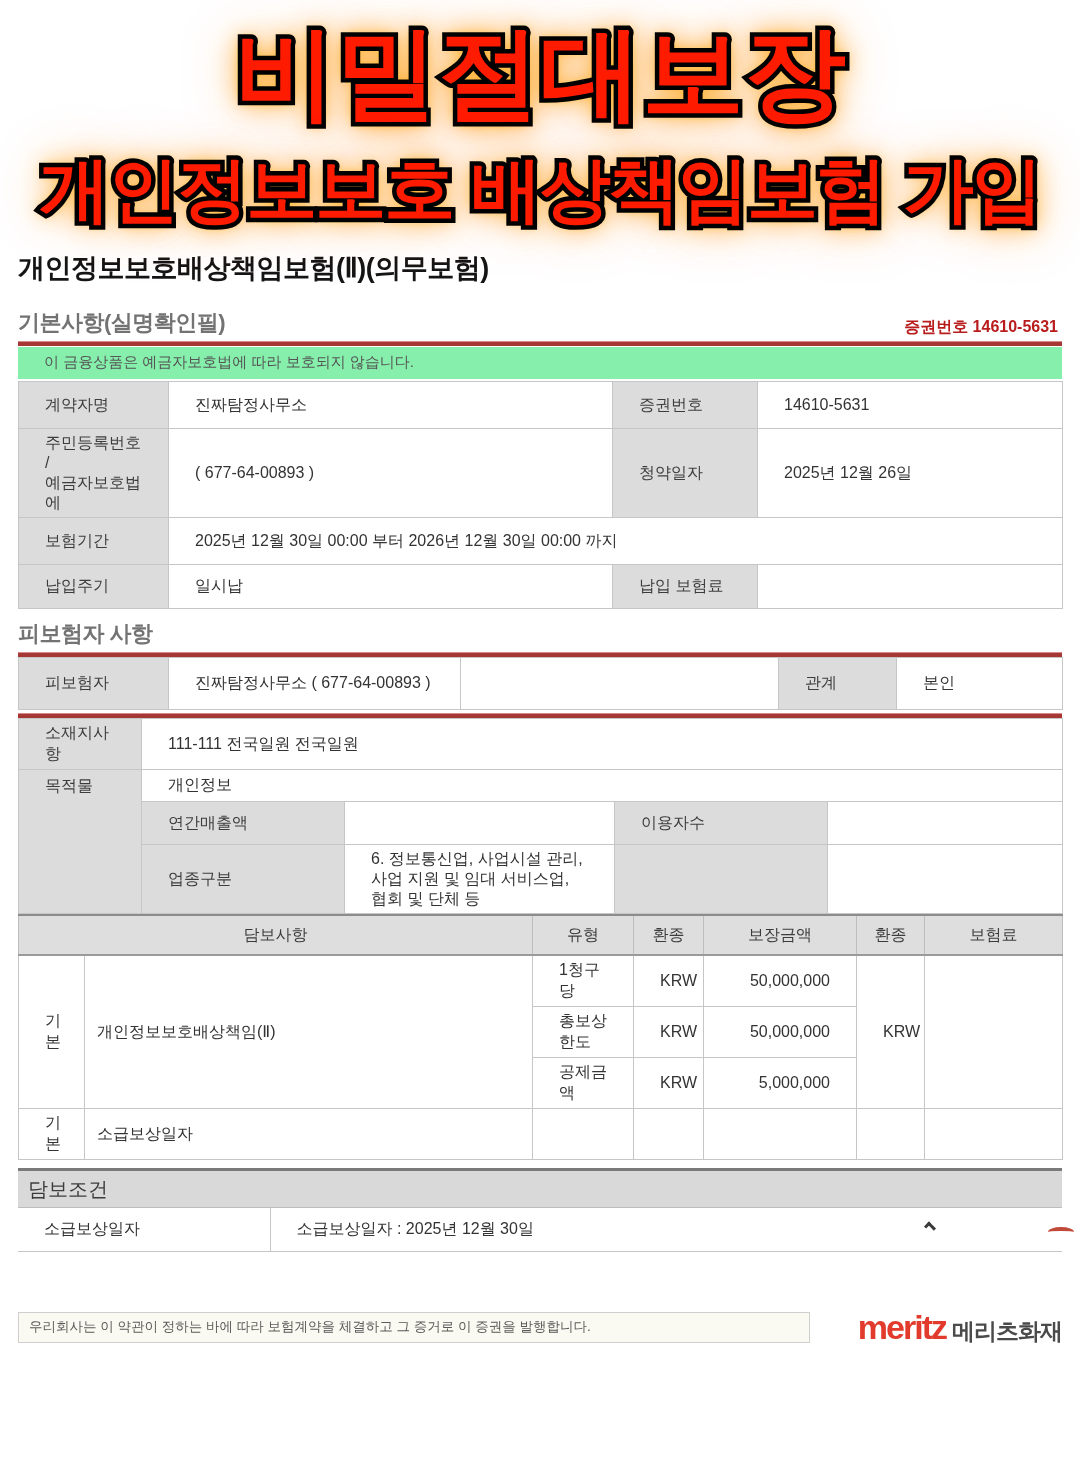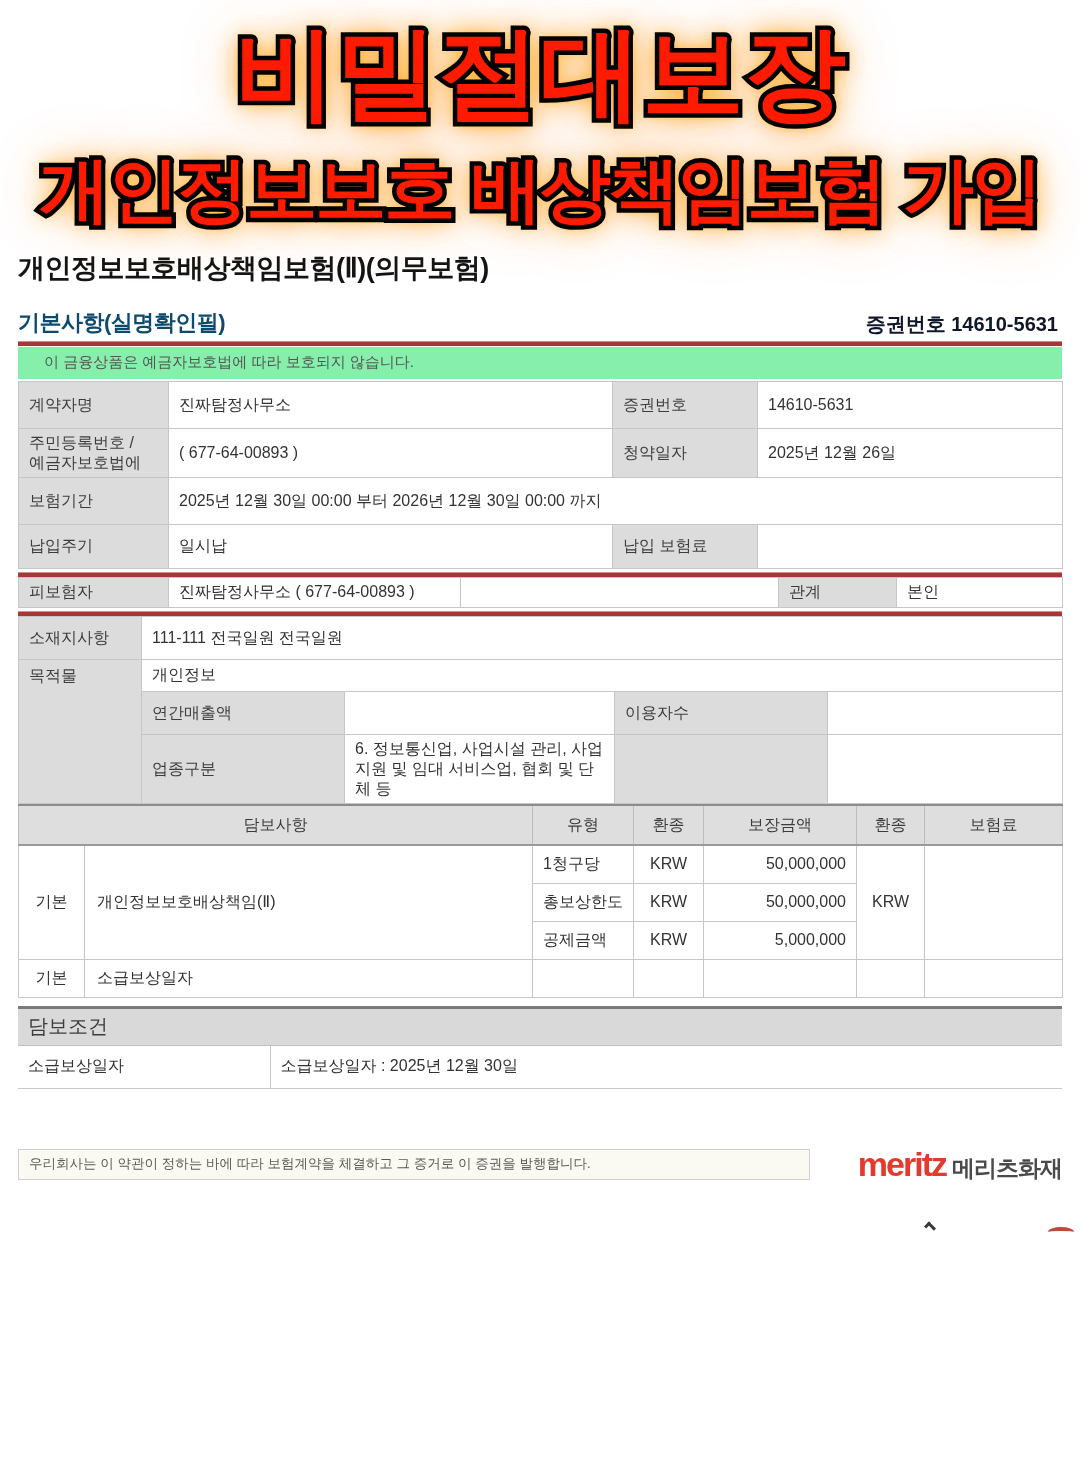--- a/index.html
+++ b/index.html
@@ -33,33 +33,33 @@
   .txt-fill { color:#ff1b00; }
 
   
   .doc { padding:0 18px; }
   .doc-title { font-size:27px; font-weight:bold; color:#151515; margin-top:8px; letter-spacing:-0.5px; }
 
   .sec-head-row { display:flex; justify-content:space-between; align-items:flex-end; }
   .mt-basic { margin-top:22px; }
   .mt-insured { margin-top:10px; }
   .mt-coverage { margin-top:15px; }
-  .sec-title { color:#0c4a6e; font-size:22px; font-weight:bold; letter-spacing:-0.5px; }
-  .policy-no-top { font-size:20px; font-weight:bold; color:#0f172a; padding-right:4px; }
+  .sec-title { color:#737373; font-size:22px; font-weight:bold; letter-spacing:-0.5px; }
+  .policy-no-top { font-size:16px; font-weight:bold; color:#b91c1c; padding-right:4px; }
   .red-bar { height:5px; background:#a53734; margin-top:3px; box-shadow:inset 0 1px 0 #d98a88; }
 
   .notice-row { background:#86efac; border-bottom:2px solid #ffffff; padding:6px 0 7px 26px; font-size:15px; color:#555; margin-top:1px; }
 
   table { border-collapse:collapse; width:1044px; table-layout:fixed; }
-  td { border:1px solid #c6c6c6; font-size:16px; color:#333; padding:4px 10px; background:#fff; vertical-align:middle; }
+  td { border:1px solid #c6c6c6; font-size:16px; color:#333; padding:4px 26px; background:#fff; vertical-align:middle; }
   td.lab { background:#dcdcdc; color:#3c3c3c; }
   td.small-line { line-height:1.25; }
   .t-basic td { height:47px; }
   .t-basic tr.r-pay td { height:44px; }
-  .t-insured td { height:30px; }
+  .t-insured td { height:52px; }
   .t-cov td { height:43px; }
   .t-cov tr.r-object td { height:32px; }
   .t-cov tr.r-industry td { height:58px; }
   td.center { text-align:center; }
   td.right { text-align:right; }
   td.top { vertical-align:top; padding-top:6px; }
 
   
   .t-main { margin-top:0; }
   .t-main th {
@@ -145,20 +145,23 @@
       </tr>
       <tr class="r-pay">
         <td class="lab">납입주기</td>
         <td>일시납</td>
         <td class="lab">납입 보험료</td>
         <td></td>
       </tr>
     </tbody>
       </table>
 
+    <div class="sec-head-row mt-insured">
+      <span class="sec-title">피보험자 사항</span>
+    </div>
     <div class="red-bar"></div>
 
     <table class="t-insured">
       <colgroup>
           <col style="width:150px">
           <col style="width:292px">
           <col style="width:318px">
           <col style="width:118px">
           <col style="width:166px">
         </colgroup>

